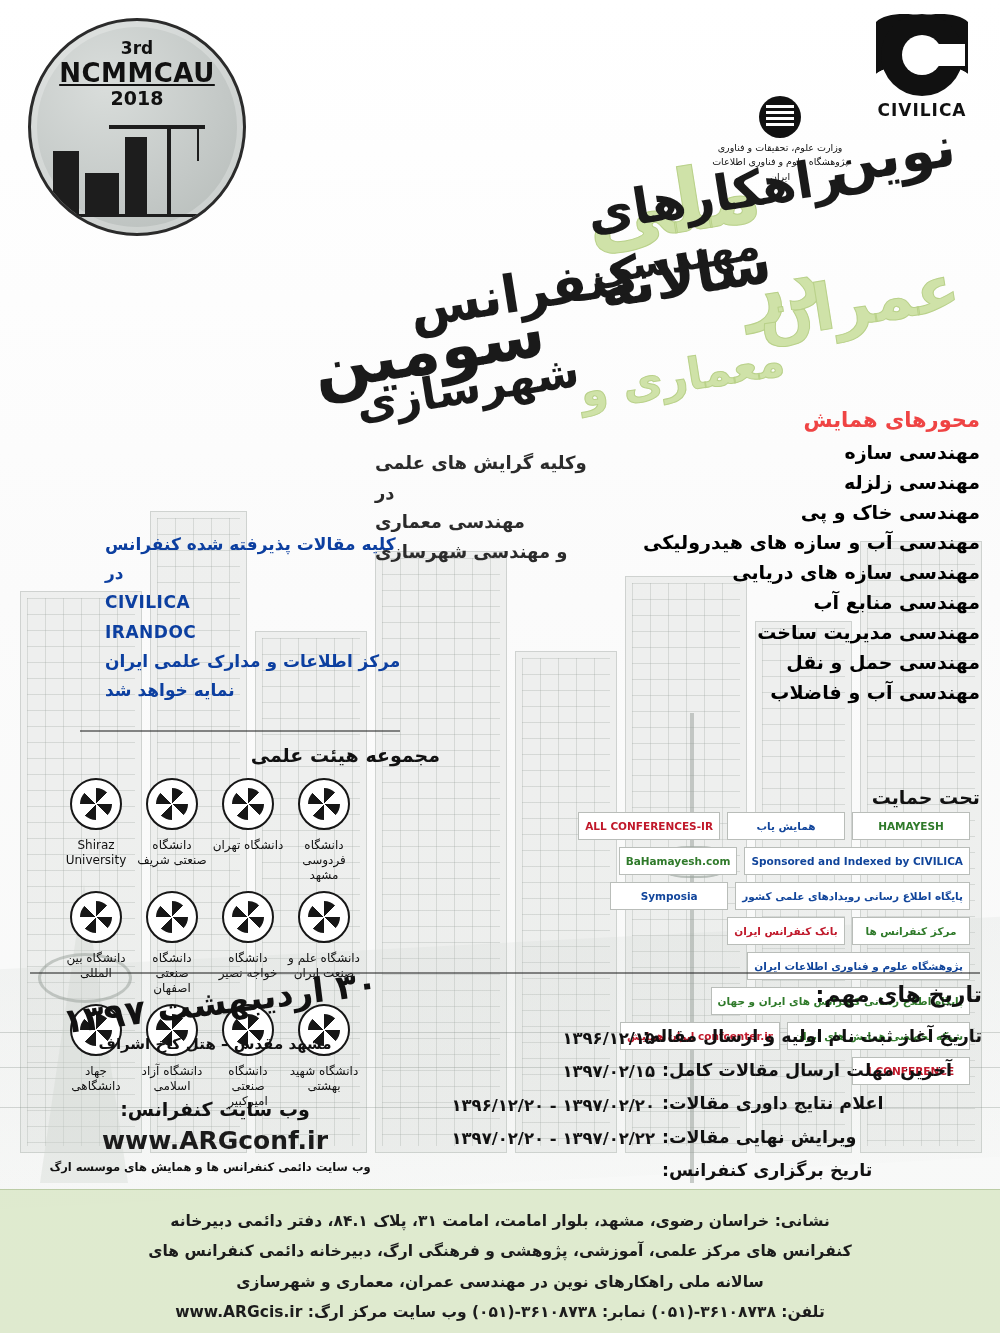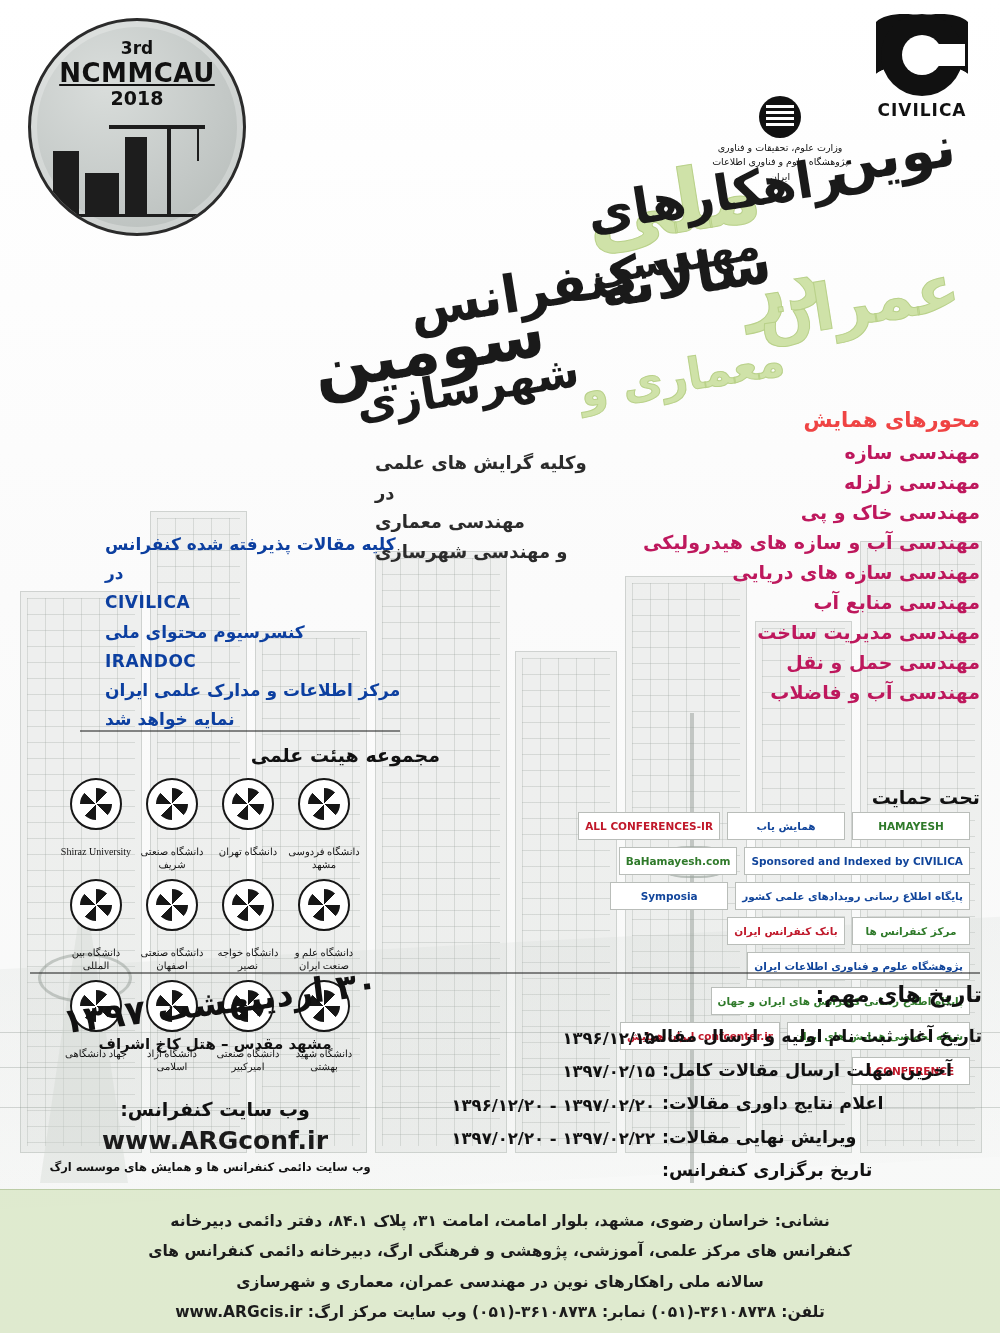--- a/index.html
+++ b/index.html
@@ -281,21 +281,21 @@
     color: #ef4444;
   }
   .topics ul {
     margin: 0;
     padding: 0;
     list-style: none;
   }
   .topics li {
     font-size: 19px;
     font-weight: bold;
-    color: #be185d;
+    color: #000000;
     line-height: 1.58;
     white-space: nowrap;
   }
 
   
   .sub-head {
     position: absolute;
     right: 395px;
     top: 448px;
     width: 230px;
@@ -361,26 +361,25 @@
   .uni-mark::after {
     content: "";
     position: absolute;
     inset: 8px;
     background:
       conic-gradient(from 0deg, #161616 0 12%, #fff 12% 25%, #161616 25% 37%, #fff 37% 50%,
                      #161616 50% 62%, #fff 62% 75%, #161616 75% 87%, #fff 87% 100%);
     border-radius: 50%;
   }
   .uni-name {
-    margin-top: 16px;
-    font-size: 10px;
+    margin-top: 8px;
+    font-size: 12px;
     color: #111;
     direction: rtl;
     line-height: 1.25;
-    font-family: Liberation Serif, serif;
   }
 
   
   .sponsor-title {
     position: absolute;
     right: 20px;
     top: 786px;
     font-size: 19px;
     font-weight: bold;
     direction: rtl;
@@ -598,21 +597,20 @@
 
   <div class="sub-head">
     <div>وکلیه گرایش های علمی در</div>
     <div>مهندسی معماری</div>
     <div>و مهندسی شهرسازی</div>
   </div>
 
   <div class="index-block">
     <div>کلیه مقالات پذیرفته شده کنفرانس در</div>
     <div class="en">CIVILICA</div>
-    <div>کنسرسیوم محتوای ملی</div>
     <div class="en">IRANDOC</div>
     <div>مرکز اطلاعات و مدارک علمی ایران</div>
     <div>نمایه خواهد شد</div>
   </div>
 
   <div class="topics">
     <h3>محورهای همایش</h3>
     <ul>
       <li>مهندسی سازه</li>
       <li>مهندسی زلزله</li>

